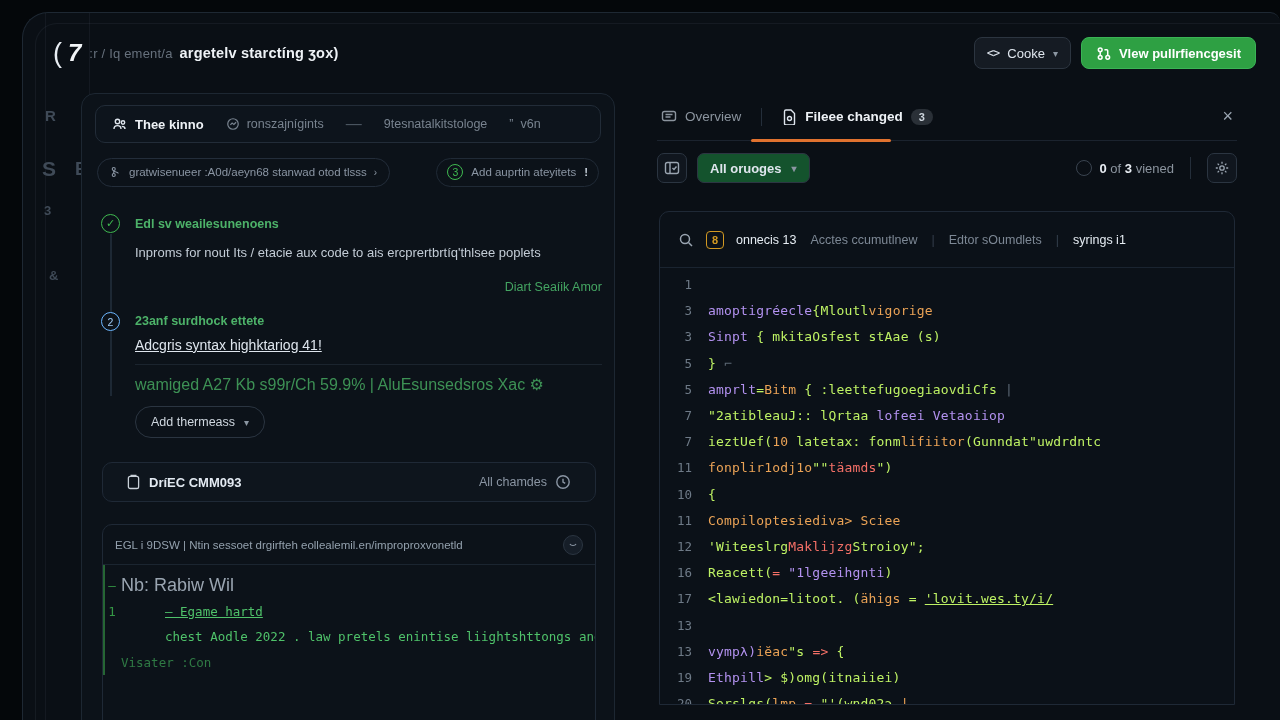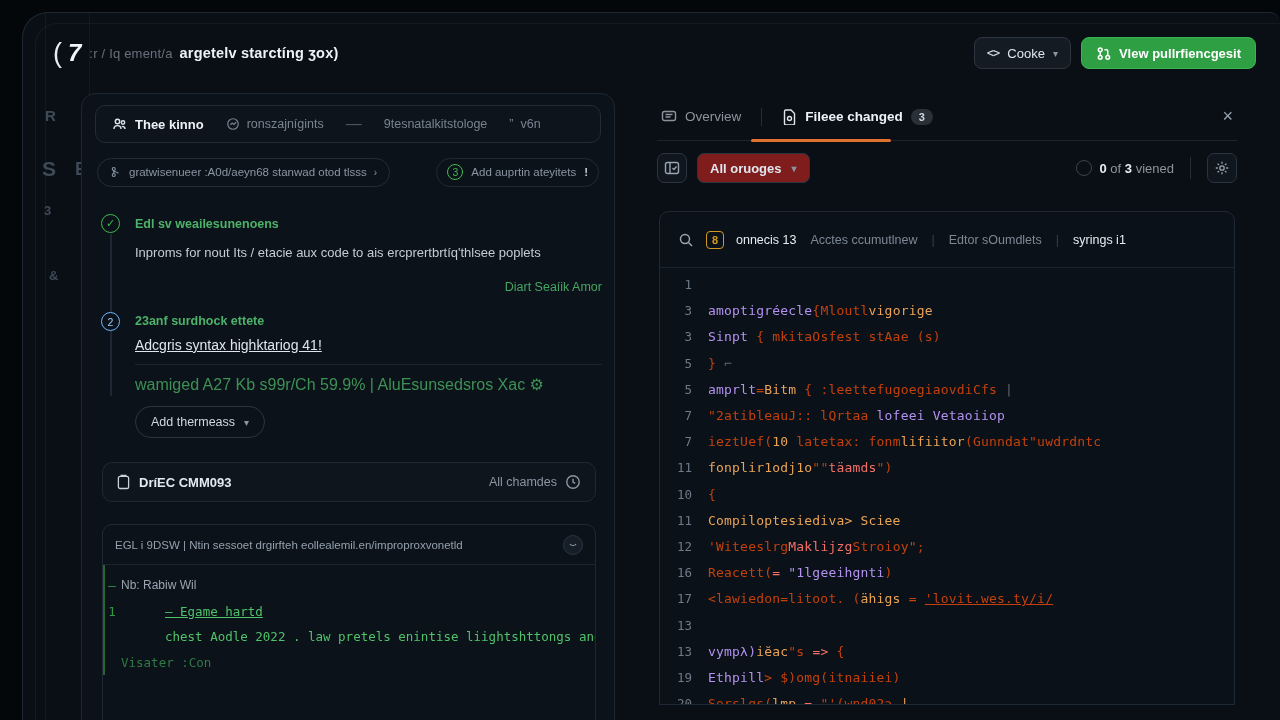--- a/index.html
+++ b/index.html
@@ -61,76 +61,76 @@
   .tl-link-right { position:absolute; right:12px; font-size:12.5px; color:#44a562; cursor:pointer; }
   .tl-link-white { position:absolute; left:53px; font-size:14px; color:#dfe6ee; text-decoration:underline; cursor:pointer; }
   .tl-divider { position:absolute; left:53px; right:12px; height:1px; background:#1b242e; }
   .tl-stats { position:absolute; left:53px; right:12px; font-size:16px; color:#3d9155; white-space:nowrap; overflow:hidden; }
 
   #add-themes { position:absolute; left:53px; top:312px; height:32px; display:flex; align-items:center; gap:9px;
     padding:0 15px; border:1px solid #2b3541; border-radius:16px; font-size:12.5px; color:#cfd7df; cursor:pointer; }
 
   #diff-card { position:absolute; left:20px; top:368px; width:494px; height:40px;
     border:1px solid #1f2936; border-radius:10px; background:#0e151d;
-    display:flex; align-items:center; padding:0 14px; gap:9px; }
+    display:flex; align-items:center; padding:0 24px; gap:9px; }
   #diff-card .title { font-size:13px; font-weight:600; color:#e3eaf2; }
   #diff-card .right { margin-left:auto; display:flex; align-items:center; gap:8px; font-size:12.5px; color:#8a95a3; cursor:pointer; }
 
   #file-card { position:absolute; left:20px; top:430px; width:494px; bottom:-2px;
     border:1px solid #1f2936; border-radius:10px 10px 0 0; background:#0c1320; overflow:hidden; background:#0c1219; }
   #file-card-header { height:40px; display:flex; align-items:center; gap:8px; padding:0 12px;
     border-bottom:1px solid #1b2530; font-size:11.5px; color:#93a0ad; }
   #file-card-header .fname { white-space:nowrap; overflow:hidden; text-overflow:ellipsis; flex:1; }
   .avatar-circle { width:20px; height:20px; border-radius:50%; background:#161e28; border:1px solid #2b3541;
     display:flex; align-items:center; justify-content:center; flex:none; cursor:pointer; }
   #file-diff { position:relative; padding:8px 0 0 0; font-family:"DejaVu Sans Mono", monospace; font-size:12.5px; }
   #file-diff::before { content:""; position:absolute; left:0; top:0; bottom:0; width:2px; background:rgba(63,185,80,.5); }
   .diff-row { display:flex; line-height:25.5px; white-space:nowrap; }
   .diff-gut { width:18px; flex:none; text-align:center; color:#3fb950; opacity:.8; cursor:pointer; }
-  .dl-muted { color:#9aa5b1; font-family:"Liberation Sans", sans-serif; font-size:12px;text-align:center; }
+  .dl-muted { color:#9aa5b1; font-family:"Liberation Sans", sans-serif; font-size:18px;text-align:center; }
   .dl-green { color:#4fc26a;margin-left:44px; }
   .dl-green-dim { color:#2f7a44; }
   .dl-underline { text-decoration:underline; }
 
   
   #right-panel { position:absolute; left:634px; top:80px; width:580px; bottom:16px; }
   #rp-tabs { height:48px; display:flex; align-items:center; border-bottom:1px solid #1b232e; position:relative; }
   .rp-tab { display:flex; align-items:center; gap:8px; font-size:13.5px; color:#8b949e; cursor:pointer; padding:0 4px; }
   .rp-tab.active { color:#eef2f6; font-weight:700; }
   .rp-tab-sep { width:1px; height:18px; background:#242e3a; margin:0 16px; }
   .badge { background:#2a3037; color:#cdd5dd; border-radius:10px; padding:2px 8px; font-size:11px; font-weight:600; }
   #rp-underline { position:absolute; left:94px; bottom:-1.5px; width:140px; height:3px; background:#e0722f; border-radius:2px; }
   .close-x { margin-left:auto; font-size:18px; color:#9aa5b1; cursor:pointer; padding:0 4px; }
 
   #rp-toolbar { margin-top:10px; height:34px; display:flex; align-items:center; gap:10px; }
   .icon-btn { width:30px; height:30px; border:1px solid #2b3541; border-radius:7px; background:#10161e;
     display:flex; align-items:center; justify-content:center; cursor:pointer; }
   #rp-dropdown { height:30px; display:flex; align-items:center; gap:10px; padding:0 12px;
-    background:#7f1d1d; border:1px solid #2c3642; border-radius:7px; font-size:13px; font-weight:600; color:#dfe6ee; cursor:pointer; }
+    background:#14532d; border:1px solid #2c3642; border-radius:7px; font-size:13px; font-weight:600; color:#dfe6ee; cursor:pointer; }
   #viewed-group { margin-left:auto; display:flex; align-items:center; gap:8px; font-size:13px; color:#8b949e; }
   .viewed-circle { width:16px; height:16px; border:1.6px solid #3a4450; border-radius:50%; cursor:pointer; }
   .viewed-strong { color:#e8edf3; font-weight:700; }
   .v-divider { width:1px; height:22px; background:#242e3a; margin:0 8px; }
 
   #file-box { position:absolute; left:2px; right:2px; top:118px; bottom:-1px;
     border:1px solid #1f2936; border-radius:10px 10px 0 0; background:#0b1118; overflow:hidden; }
   #file-search { height:56px; display:flex; align-items:center; gap:12px; padding:0 18px; border-bottom:1px solid #1a2430; }
   .fs-icon-file { width:18px; height:18px; border:1.6px solid #d29922; border-radius:4px; color:#d29922;
     font-size:11px; font-weight:700; display:flex; align-items:center; justify-content:center; }
   .crumb { font-size:12.5px; white-space:nowrap; cursor:pointer; }
   .crumb.bright { color:#e6edf3; }
   .crumb.muted { color:#7d8895; }
   .crumb.sep { color:#333e4b; cursor:default; }
 
   #code-lines { padding-top:4px; font-family:"DejaVu Sans Mono", monospace; font-size:13px; }
   .code-row { display:flex; line-height:26.2px; white-space:nowrap; }
   .gut { width:48px; flex:none; text-align:right; padding-right:16px; color:#6e7a87; font-size:12.5px; cursor:pointer; }
   .code-text { letter-spacing:.2px; }
   .pu { color:#b392f0; } .or { color:#eba356; } .rd { color:#f47067; }
-  .wh { color:#c2410c; } .dim { color:#5c6874; } .un { text-decoration:underline; }
+  .wh { color:#bef264; } .dim { color:#5c6874; } .un { text-decoration:underline; }
 
   svg { display:block; }
 </style>
 </head>
 <body>
 
 <div id="window">
 
   <div class="rail-line" style="left:22px"></div>
   <div class="rail-line" style="left:66px"></div>

